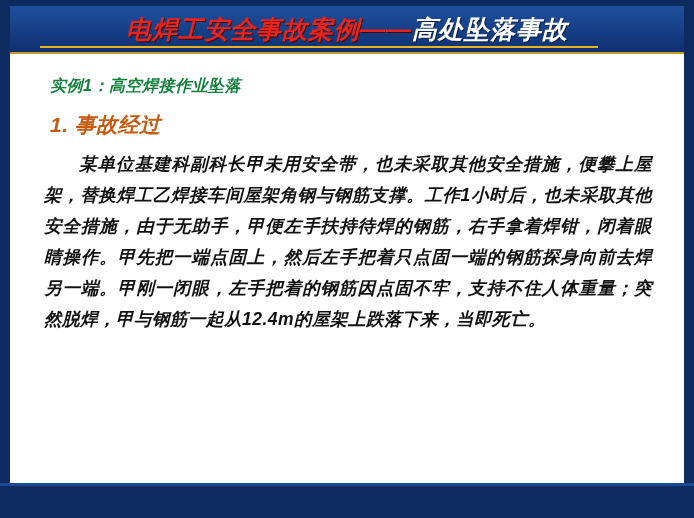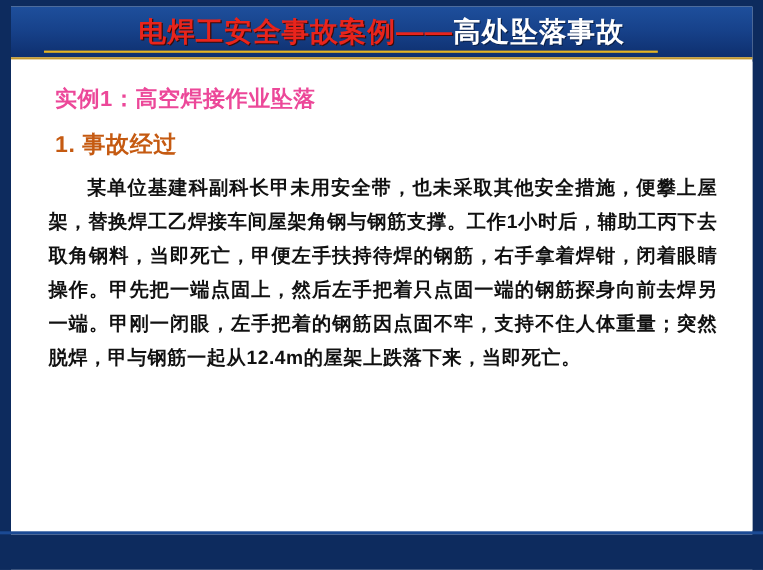--- a/index.html
+++ b/index.html
@@ -12,20 +12,21 @@
     overflow: hidden;
     font-family: "Liberation Sans", sans-serif;
     background: #ffffff;
   }
   .slide {
     position: relative;
     width: 694px;
     height: 518px;
     background: #ffffff;
     box-sizing: border-box;
+    font-style: italic;
   }
   
   .frame-left {
     position: absolute;
     left: 0; top: 0;
     width: 10px; height: 518px;
     background: #0d2b5e;
   }
   .frame-right {
     position: absolute;
@@ -93,22 +94,22 @@
     position: absolute;
     left: 10px;
     top: 56px;
     width: 674px;
     height: 426px;
     background: #ffffff;
     box-sizing: border-box;
     padding: 20px 26px 0 26px;
   }
   .example-heading {
-    color: #ec4899;
-    font-size: 20px;
+    color: #15803d;
+    font-size: 16px;
     font-weight: bold;
     margin: 0 0 14px 14px;
     letter-spacing: 0.5px;
   }
   .section-heading {
     color: #c55a11;
     font-size: 21px;
     font-weight: bold;
     margin: 0 0 10px 14px;
     letter-spacing: 0.5px;
@@ -139,16 +140,16 @@
   <div class="title-band">
     <div class="title-text">
       <span class="title-part-red">电焊工安全事故案例——</span><span class="title-part-white">高处坠落事故</span>
     </div>
     <div class="title-underline"></div>
   </div>
 
   <div class="content">
     <div class="example-heading">实例1：高空焊接作业坠落</div>
     <div class="section-heading">1. 事故经过</div>
-    <p class="body-text">某单位基建科副科长甲未用安全带，也未采取其他安全措施，便攀上屋架，替换焊工乙焊接车间屋架角钢与钢筋支撑。工作1小时后，辅助工丙下去取角钢料，当即死亡，甲便左手扶持待焊的钢筋，右手拿着焊钳，闭着眼睛操作。甲先把一端点固上，然后左手把着只点固一端的钢筋探身向前去焊另一端。甲刚一闭眼，左手把着的钢筋因点固不牢，支持不住人体重量；突然脱焊，甲与钢筋一起从12.4m的屋架上跌落下来，当即死亡。</p>
+    <p class="body-text">某单位基建科副科长甲未用安全带，也未采取其他安全措施，便攀上屋架，替换焊工乙焊接车间屋架角钢与钢筋支撑。工作1小时后，也未采取其他安全措施，由于无助手，甲便左手扶持待焊的钢筋，右手拿着焊钳，闭着眼睛操作。甲先把一端点固上，然后左手把着只点固一端的钢筋探身向前去焊另一端。甲刚一闭眼，左手把着的钢筋因点固不牢，支持不住人体重量；突然脱焊，甲与钢筋一起从12.4m的屋架上跌落下来，当即死亡。</p>
   </div>
 
 </div>
 
 </body></html>

